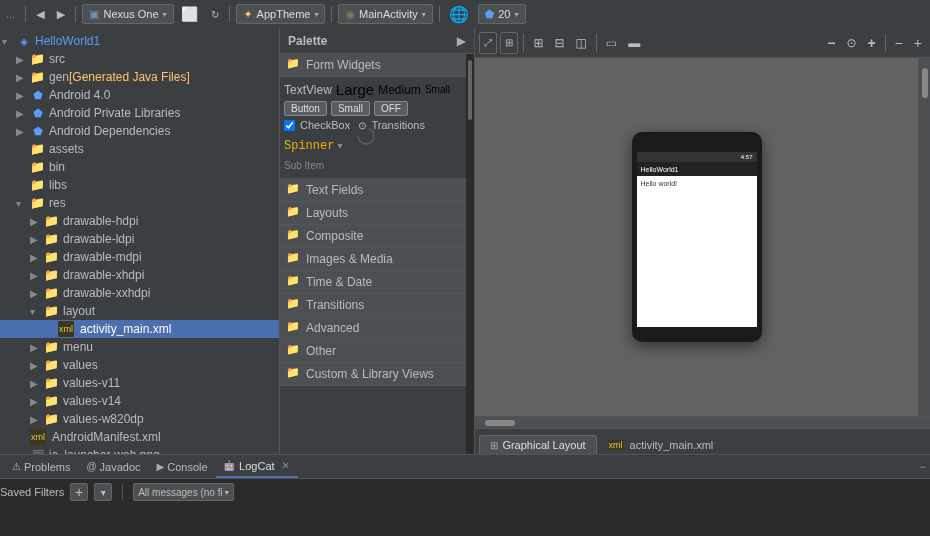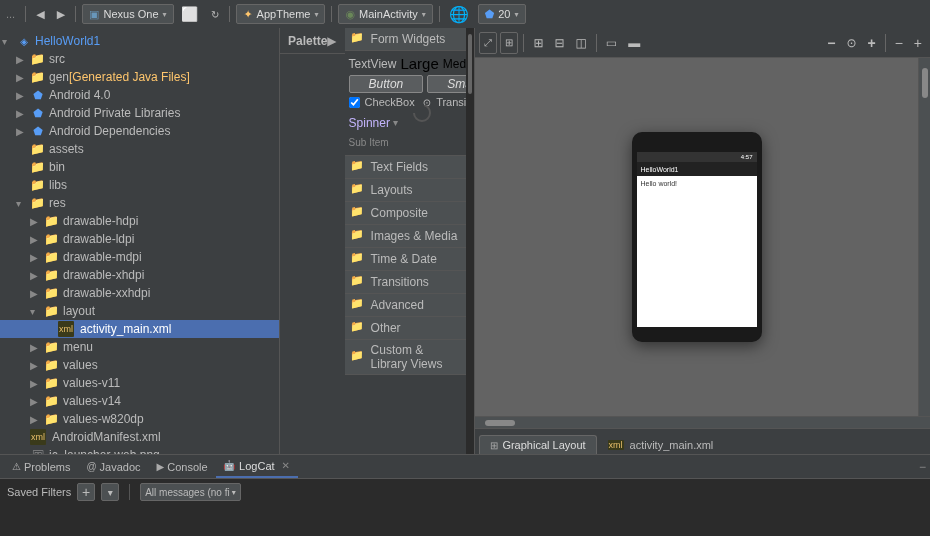--- a/index.html
+++ b/index.html
@@ -60,21 +60,21 @@
     .tree-label { font-size: 12px; }
     .tree-label.blue { color: #589df6; }
     .tree-label.orange { color: #ffc66d; }
 
     
     .palette-panel {
       width: 195px;
       background: #3c3f41;
       border-right: 1px solid #555;
       display: flex;
-      flex-direction: row;
+      flex-direction: column;
       flex-shrink: 0;
     }
     .palette-header {
       display: flex;
       align-items: center;
       justify-content: space-between;
       padding: 4px 8px;
       background: #3c3f41;
       border-bottom: 1px solid #555;
       height: 26px;
@@ -103,28 +103,27 @@
     }
     .fw-row { display: flex; align-items: center; gap: 4px; margin-bottom: 3px; }
     .fw-textview { font-size: 12px; color: #bbb; }
     .fw-large { font-size: 15px; }
     .fw-medium { font-size: 12px; }
     .fw-small { font-size: 10px; }
     .fw-btn {
       background: #5a5d5f;
       border: 1px solid #888;
       color: #ddd;
-      font-size: 12px;
-      padding: 1px 19px;
+      font-size: 10px;
+      padding: 1px 6px;
       border-radius: 2px;
-      font-style: italic;
     }
     .fw-checkbox { display: flex; align-items: center; gap: 5px; font-size: 11px; color: #bbb; }
     .fw-checkbox input { width: 11px; height: 11px; }
-    .fw-spinner { font-size: 12px; color: #c4b5fd; }
+    .fw-spinner { font-size: 12px; color: #eab308; font-family: Liberation Mono, monospace; }
     .fw-subitem { font-size: 10px; color: #888; }
 
     
     .palette-content::-webkit-scrollbar { width: 6px; }
     .palette-content::-webkit-scrollbar-track { background: #3c3f41; }
     .palette-content::-webkit-scrollbar-thumb { background: #666; border-radius: 3px; }
 
     
     .design-view {
       flex: 1;
@@ -260,21 +259,21 @@
       height: 100%;
       display: flex;
       align-items: center;
       gap: 3px;
     }
     .panel-tab.active { color: #ddd; border-bottom: 2px solid #4b6eaf; }
     .panel-close { margin-left: auto; color: #888; font-size: 12px; cursor: pointer; }
 
     .bottom-content {
       flex: 1;
-      padding: 4px 7px;
+      padding: 4px 0;
       color: #bbb;
       font-size: 11px;
       display: flex;
       flex-direction: column;
     }
     .filter-row {
       display: flex;
       align-items: center;
       gap: 6px;
       margin-bottom: 4px;

